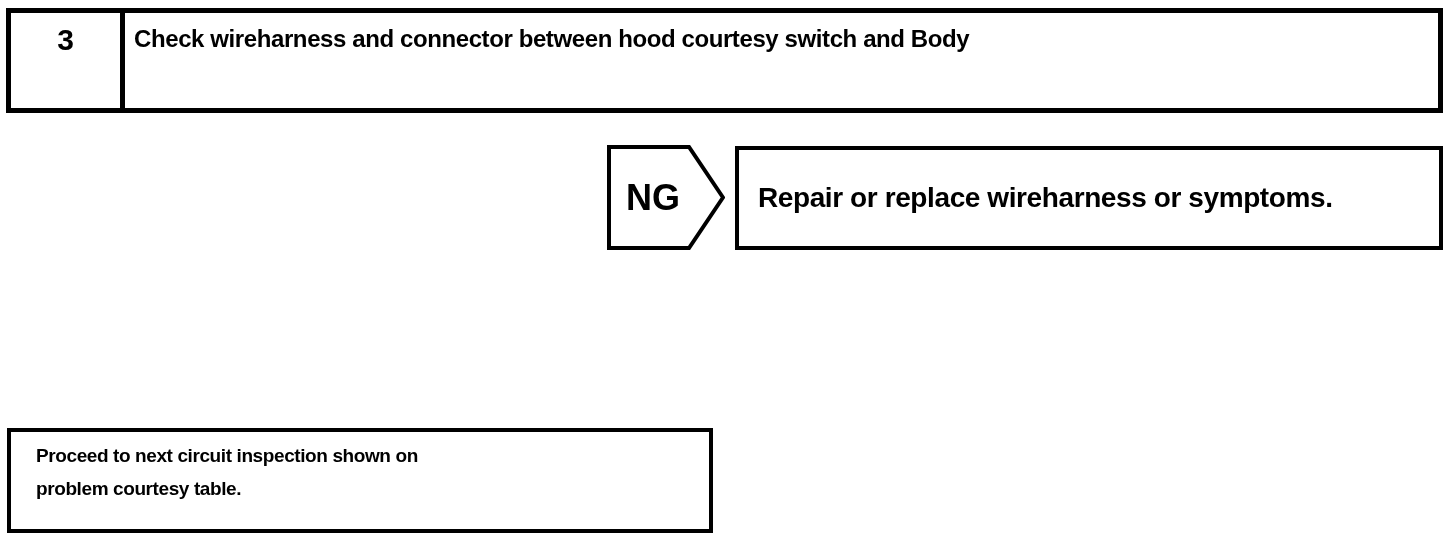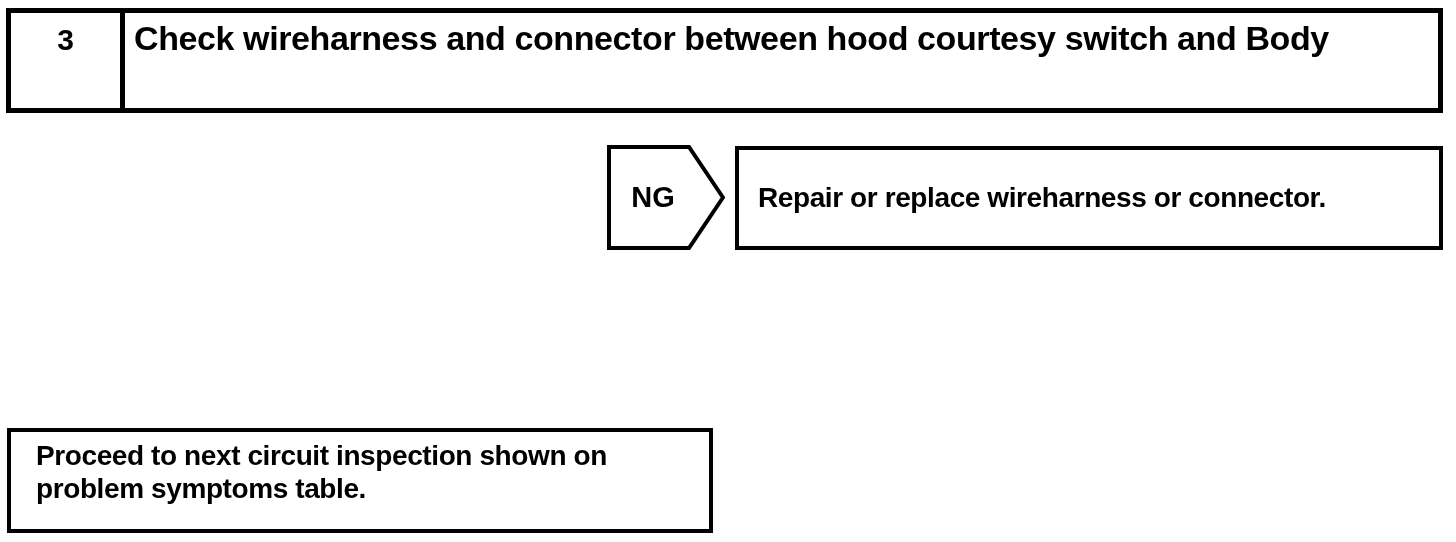--- a/index.html
+++ b/index.html
@@ -33,34 +33,34 @@
     box-sizing: border-box;
     display: flex;
     justify-content: center;
     align-items: flex-start;
     padding-top: 12px;
     font-size: 30px;
     line-height: 1;
   }
   .step-text {
     padding: 9px 10px 0 9px;
-    font-size: 34px;
+    font-size: 24px;
     line-height: 33px;
     letter-spacing: -0.4px;
   }
   .tline { display: block; white-space: nowrap; }
   
   .connector { position: absolute; }
   .connector svg { position: absolute; left: 0; top: 0; display: block; }
   .connector-label {
     position: absolute;
     display: flex;
     align-items: center;
     justify-content: center;
-    font-size: 29px;
+    font-size: 36px;
     letter-spacing: 0;
     text-align: right;
   }
   .ng-connector { left: 607px; top: 145px; width: 118px; height: 105px; }
   .ng-connector .connector-label { left: 0; top: 0; width: 92px; height: 105px; }
   .ok-connector { left: 9px; top: 267px; width: 137px; height: 110px; }
   .ok-connector .connector-label { left: 0; top: 0; width: 137px; height: 81px; }
   
   .ng-result-box {
     left: 735px; top: 146px;
@@ -69,21 +69,21 @@
     align-items: center;
     padding-left: 19px;
     font-size: 28px;
     letter-spacing: -0.4px;
   }
   .ng-result-box span { white-space: nowrap; }
   .ok-result-box {
     left: 7px; top: 428px;
     width: 706px; height: 105px;
     padding: 7px 17px 0 25px;
-    font-size: 28px;
+    font-size: 19px;
     line-height: 33px;
     letter-spacing: -0.4px;
   }
 </style>
 </head>
 <body>
 
 <div class="page">
 
   <div class="box step-box">
@@ -96,22 +96,22 @@
   </div>
 
   <div class="connector ng-connector">
     <svg width="118" height="105" viewBox="0 0 118 105">
       <polygon points="2,2 82,2 116,52.5 82,103 2,103" fill="#ffffff" stroke="#000000" stroke-width="4" stroke-linejoin="miter"></polygon>
     </svg>
     <div class="connector-label">NG</div>
   </div>
 
   <div class="box ng-result-box">
-    <span>Repair or replace wireharness or connector.</span>
+    <span>Repair or replace wireharness or symptoms.</span>
   </div>
 
 
   <div class="box ok-result-box">
     <span class="tline">Proceed to next circuit inspection shown on</span>
-    <span class="tline">problem symptoms table.</span>
+    <span class="tline">problem courtesy table.</span>
   </div>
 
 </div>
 
 </body></html>

